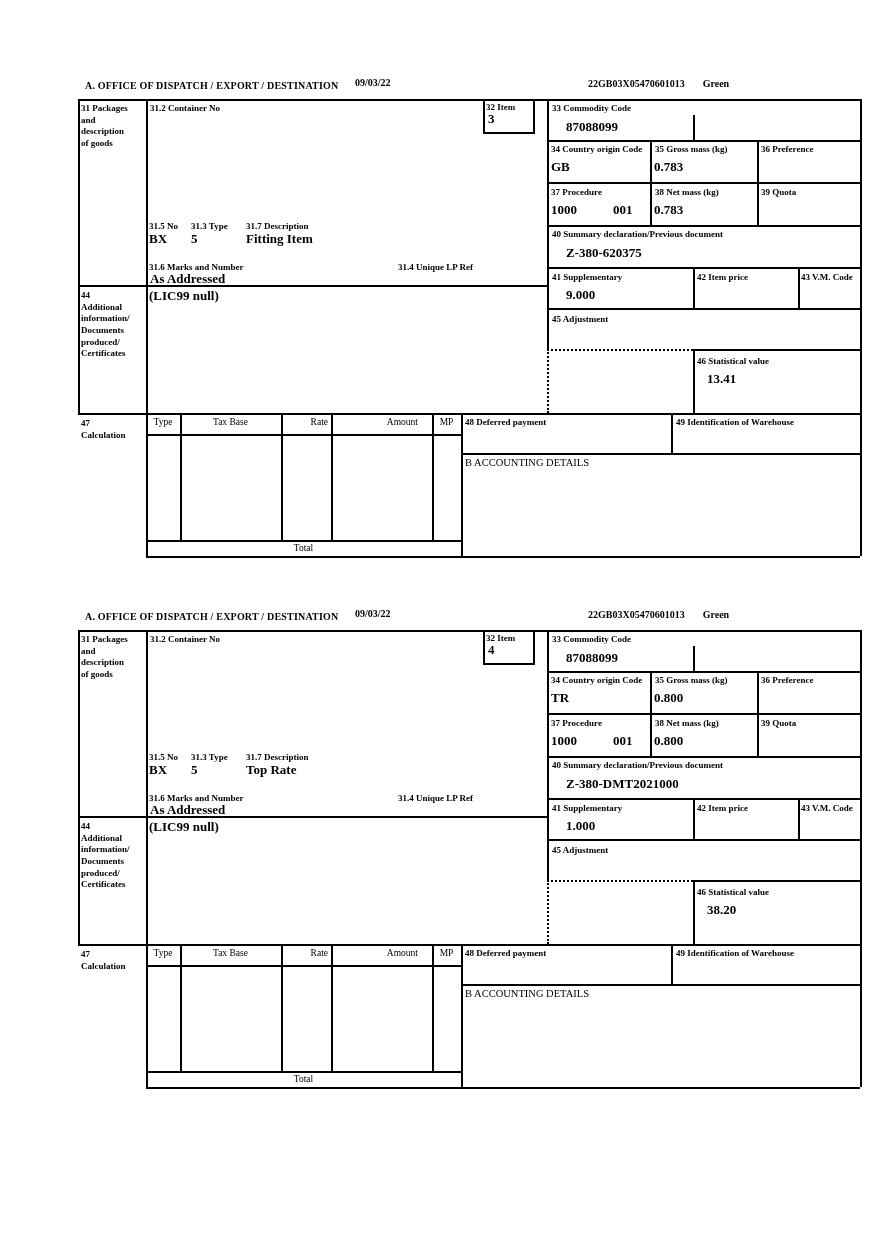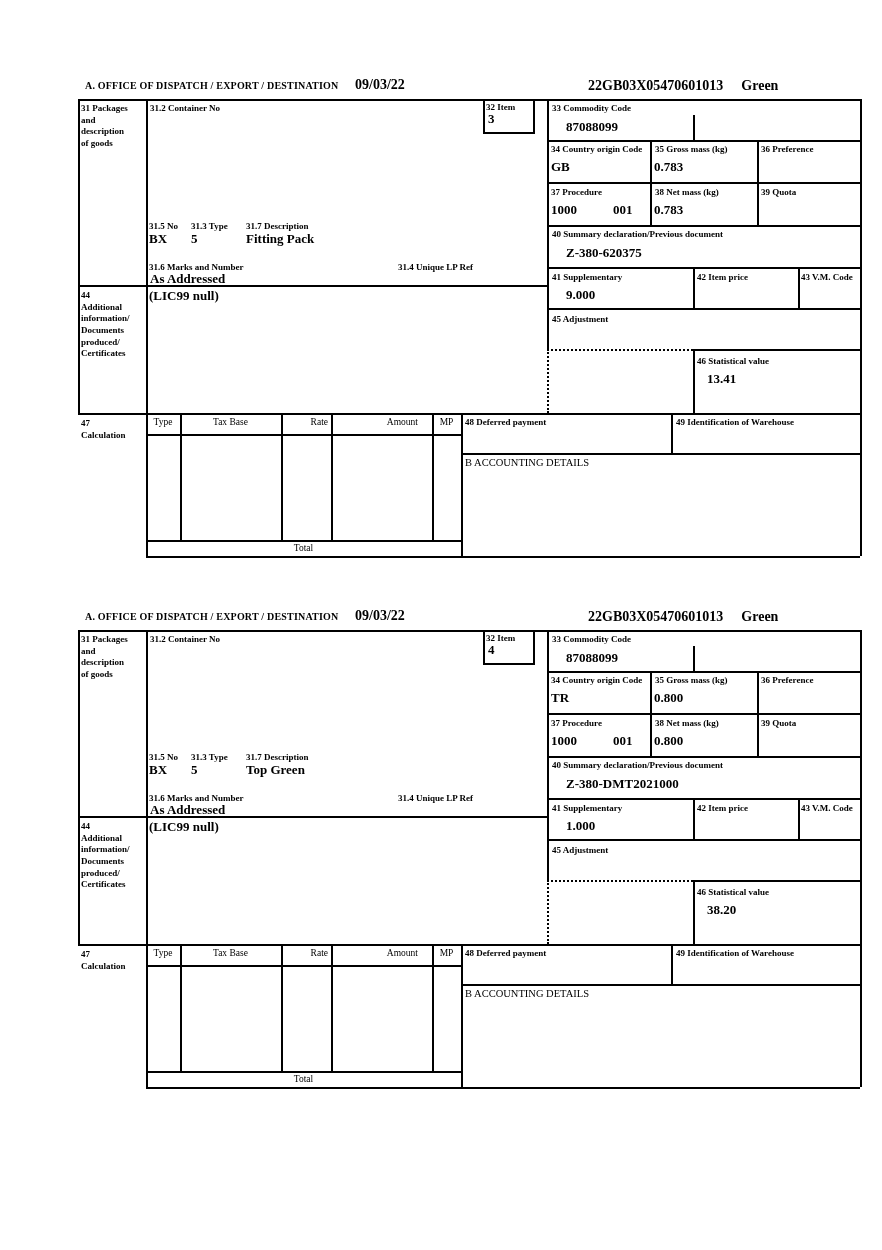--- a/index.html
+++ b/index.html
@@ -9,21 +9,21 @@
   #sec1 { top:75px; }
   #sec2 { top:606px; }
   .hl,.vl,.hd,.vd { position:absolute; }
   .hl { border-top:2px solid #000; height:0; }
   .vl { border-left:2px solid #000; width:0; }
   .hd { border-top:2px dotted #000; height:0; }
   .vd { border-left:2px dotted #000; width:0; }
   .lb  { position:absolute; font-size:9px; font-weight:bold; line-height:1.3; white-space:pre-line; }
   .val { position:absolute; font-size:13px; font-weight:bold; white-space:pre; }
   .hdr { position:absolute; font-size:10px; font-weight:bold; letter-spacing:0.2px; }
-  .big { position:absolute; font-size:14px; font-weight:bold; white-space:pre; }
+  .big { position:absolute; font-size:10px; font-weight:bold; white-space:pre; }
   .th  { position:absolute; font-size:9.5px; font-weight:normal; }
   .acct{ position:absolute; font-size:10.5px; font-weight:normal; }
   .gap  { margin-left:18px; }
   .gap2 { margin-left:36px; }
 </style>
 </head>
 <body>
 
 <div class="page">
 
@@ -93,21 +93,21 @@
     <div class="lb" style="left:697px;top:197px">42 Item price</div>
     <div class="lb" style="left:801px;top:197px">43 V.M. Code</div>
     <div class="lb" style="left:552px;top:239px">45 Adjustment</div>
     <div class="lb" style="left:697px;top:281px">46 Statistical value</div>
     <div class="val" style="left:707px;top:296px">13.41</div>
     <div class="lb" style="left:149px;top:146px">31.5 No</div>
     <div class="lb" style="left:191px;top:146px">31.3 Type</div>
     <div class="lb" style="left:246px;top:146px">31.7 Description</div>
     <div class="val" style="left:149px;top:156px">BX</div>
     <div class="val" style="left:191px;top:156px">5</div>
-    <div class="val" style="left:246px;top:156px">Fitting Pack</div>
+    <div class="val" style="left:246px;top:156px">Fitting Item</div>
     <div class="lb" style="left:149px;top:187px">31.6 Marks and Number</div>
     <div class="lb" style="left:398px;top:187px">31.4 Unique LP Ref</div>
     <div class="val" style="left:150px;top:196px">As Addressed</div>
     <div class="lb" style="left:81px;top:215px;width:64px">44
 Additional
 information/
 Documents
 produced/
 Certificates</div>
     <div class="val" style="left:149px;top:213px">(LIC99 null)</div>
@@ -190,21 +190,21 @@
     <div class="lb" style="left:697px;top:197px">42 Item price</div>
     <div class="lb" style="left:801px;top:197px">43 V.M. Code</div>
     <div class="lb" style="left:552px;top:239px">45 Adjustment</div>
     <div class="lb" style="left:697px;top:281px">46 Statistical value</div>
     <div class="val" style="left:707px;top:296px">38.20</div>
     <div class="lb" style="left:149px;top:146px">31.5 No</div>
     <div class="lb" style="left:191px;top:146px">31.3 Type</div>
     <div class="lb" style="left:246px;top:146px">31.7 Description</div>
     <div class="val" style="left:149px;top:156px">BX</div>
     <div class="val" style="left:191px;top:156px">5</div>
-    <div class="val" style="left:246px;top:156px">Top Green</div>
+    <div class="val" style="left:246px;top:156px">Top Rate</div>
     <div class="lb" style="left:149px;top:187px">31.6 Marks and Number</div>
     <div class="lb" style="left:398px;top:187px">31.4 Unique LP Ref</div>
     <div class="val" style="left:150px;top:196px">As Addressed</div>
     <div class="lb" style="left:81px;top:215px;width:64px">44
 Additional
 information/
 Documents
 produced/
 Certificates</div>
     <div class="val" style="left:149px;top:213px">(LIC99 null)</div>

